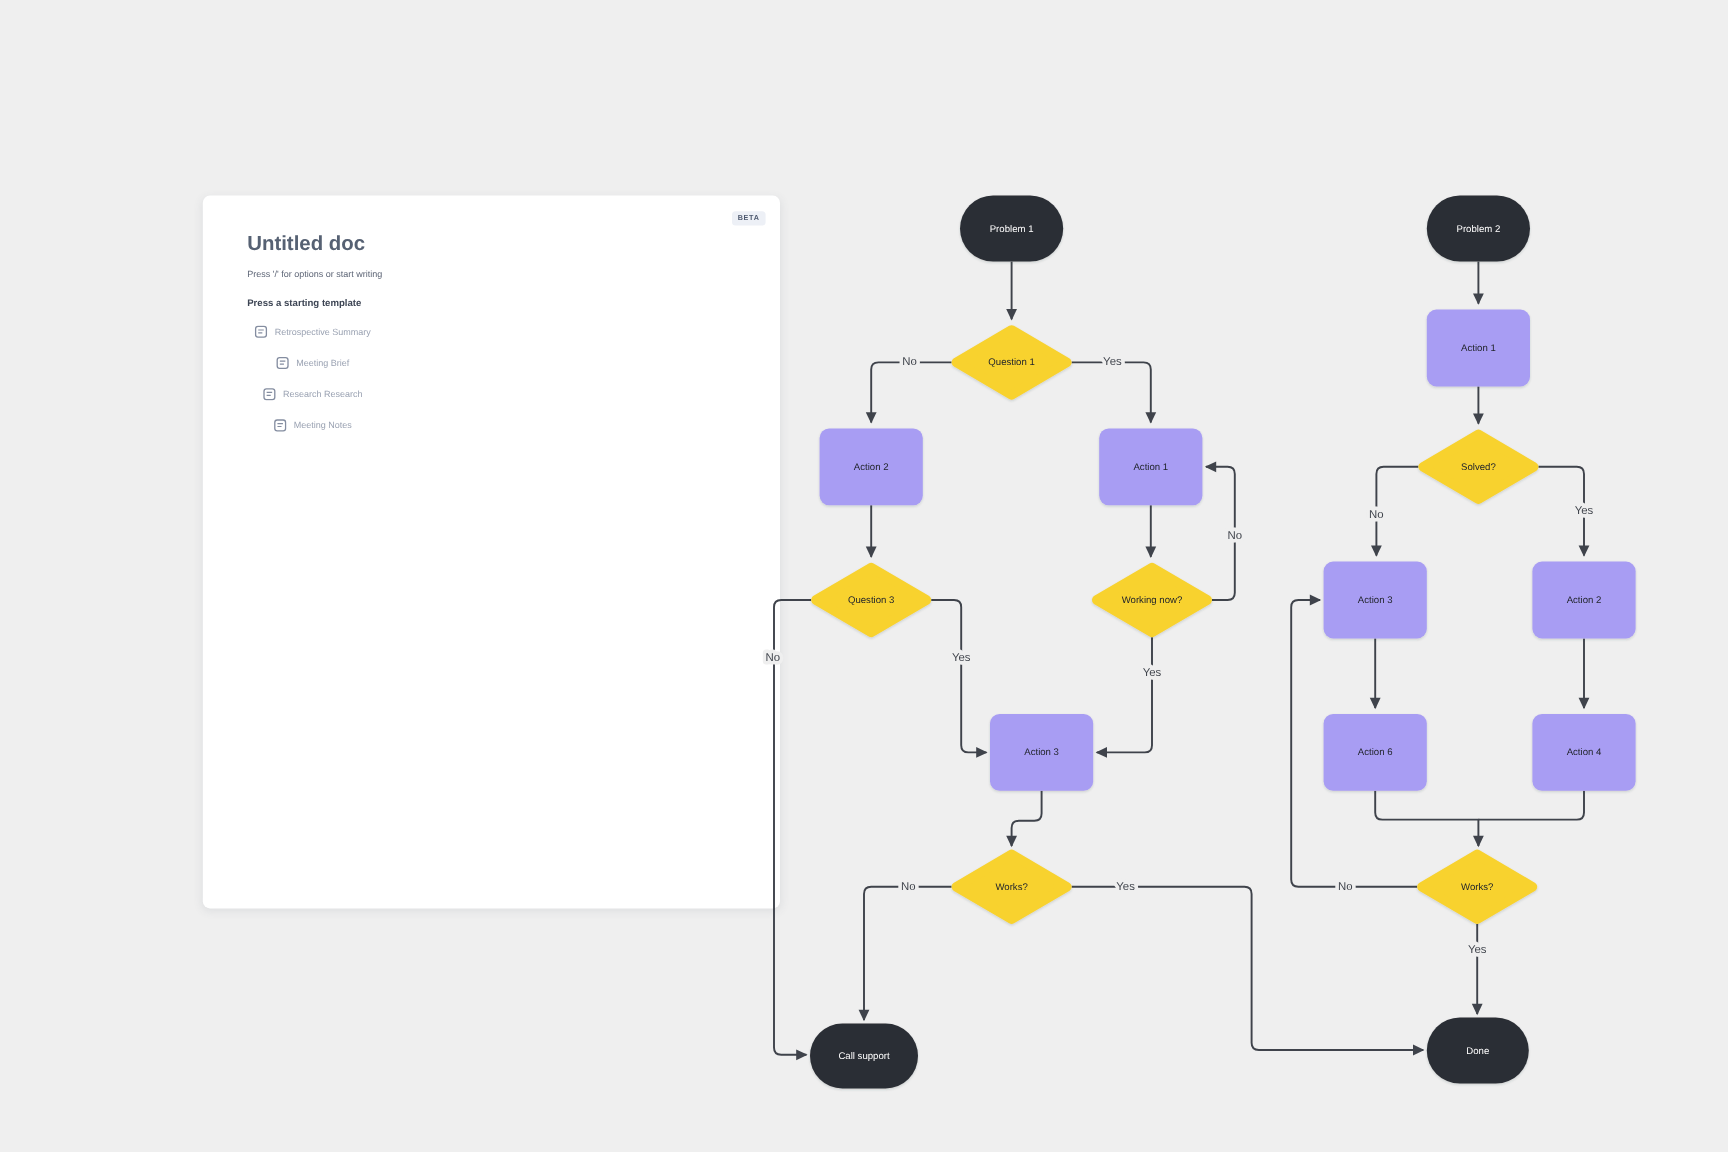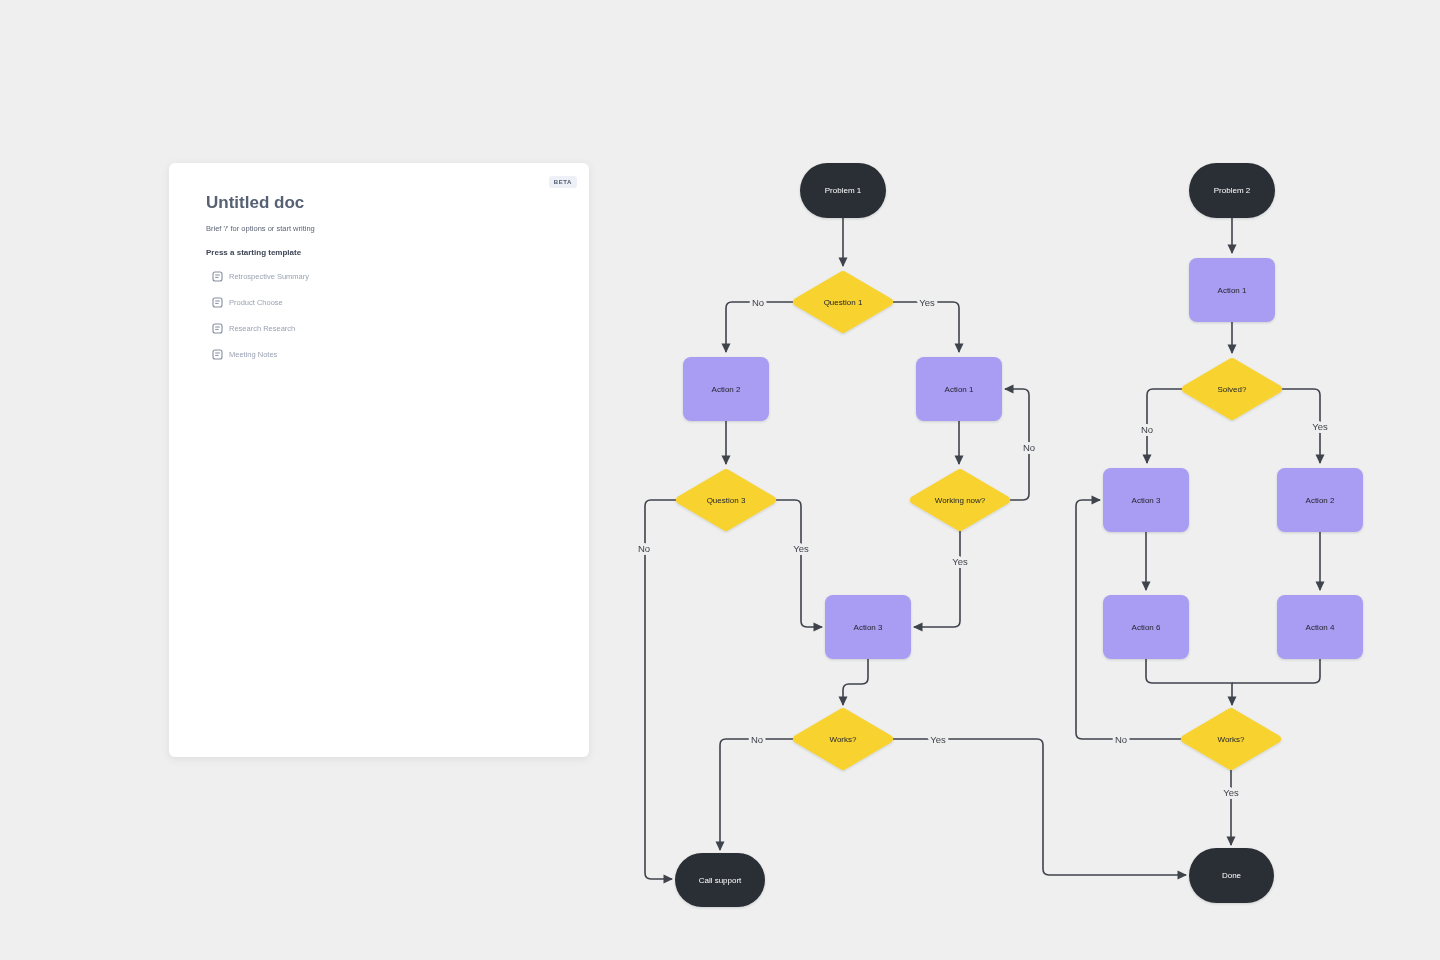--- a/index.html
+++ b/index.html
@@ -4,21 +4,21 @@
 <style>
   html,body{margin:0;padding:0;}
   body{
     width:1440px;height:960px;overflow:hidden;
     background:#efefef;
     font-family:"Liberation Sans",sans-serif;
     position:relative;
   }
   
   .doc-panel{
-    position:absolute;left:169px;top:163px;width:420px;height:594px;
+    position:absolute;left:169px;top:163px;width:481px;height:594px;
     background:#ffffff;border-radius:6px;
     box-shadow:0 2px 8px rgba(70,78,96,0.10);
     text-decoration:underline;
   }
   .beta-badge{
     position:absolute;top:13px;right:12px;
     background:#edf0f6;color:#4d586e;
     font-size:6px;font-weight:bold;letter-spacing:0.6px;
     padding:3px 5px;border-radius:3px;line-height:1;
   }
@@ -29,21 +29,21 @@
   .doc-subtitle{
     position:absolute;left:37px;top:61px;
     font-size:7.5px;color:#5c6475;
   }
   .tpl-heading{
     position:absolute;left:37px;top:85px;
     font-size:8px;font-weight:bold;color:#3d4554;
   }
   .tpl-list{
     position:absolute;left:43px;top:108px;
-    display:flex;flex-direction:column;gap:15px;
+    display:flex;flex-direction:column;gap:15px;align-items:center;
   }
   .tpl-item{
     display:flex;align-items:center;gap:6px;height:11px;cursor:pointer;
   }
   .tpl-item svg{display:block;}
   .tpl-label{font-size:7.5px;color:#9aa2b2;}
   
   .canvas-svg{position:absolute;left:0;top:0;}
   .edge{fill:none;stroke:#3f434b;stroke-width:1.6;}
   .shape-dark{fill:#2b2e35;}
@@ -59,42 +59,42 @@
     font-family:"Liberation Sans",sans-serif;
     stroke:#efefef;stroke-width:6;paint-order:stroke;stroke-linejoin:round;
   }
 </style>
 </head>
 <body>
 
 <div class="doc-panel">
   <div class="beta-badge">BETA</div>
   <div class="doc-title">Untitled doc</div>
-  <div class="doc-subtitle">Brief '/' for options or start writing</div>
+  <div class="doc-subtitle">Press '/' for options or start writing</div>
   <div class="tpl-heading">Press a starting template</div>
   <div class="tpl-list">
     <div class="tpl-item">
       <span>
         <svg width="11" height="11" viewBox="0 0 11 11">
             <rect x="1" y="1" width="9" height="9" rx="2" fill="none" stroke="#848da0" stroke-width="1.1"></rect>
             <line x1="3.2" y1="4" x2="7.8" y2="4" stroke="#848da0" stroke-width="1"></line>
             <line x1="3.2" y1="6.4" x2="6.6" y2="6.4" stroke="#848da0" stroke-width="1"></line>
           </svg>
       </span>
       <span class="tpl-label">Retrospective Summary</span>
     </div>
     <div class="tpl-item">
       <span>
         <svg width="11" height="11" viewBox="0 0 11 11">
             <rect x="1" y="1" width="9" height="9" rx="2" fill="none" stroke="#848da0" stroke-width="1.1"></rect>
             <line x1="3.2" y1="4" x2="7.8" y2="4" stroke="#848da0" stroke-width="1"></line>
             <line x1="3.2" y1="6.4" x2="6.6" y2="6.4" stroke="#848da0" stroke-width="1"></line>
           </svg>
       </span>
-      <span class="tpl-label">Product Choose</span>
+      <span class="tpl-label">Meeting Brief</span>
     </div>
     <div class="tpl-item">
       <span>
         <svg width="11" height="11" viewBox="0 0 11 11">
             <rect x="1" y="1" width="9" height="9" rx="2" fill="none" stroke="#848da0" stroke-width="1.1"></rect>
             <line x1="3.2" y1="4" x2="7.8" y2="4" stroke="#848da0" stroke-width="1"></line>
             <line x1="3.2" y1="6.4" x2="6.6" y2="6.4" stroke="#848da0" stroke-width="1"></line>
           </svg>
       </span>
       <span class="tpl-label">Research Research</span>

